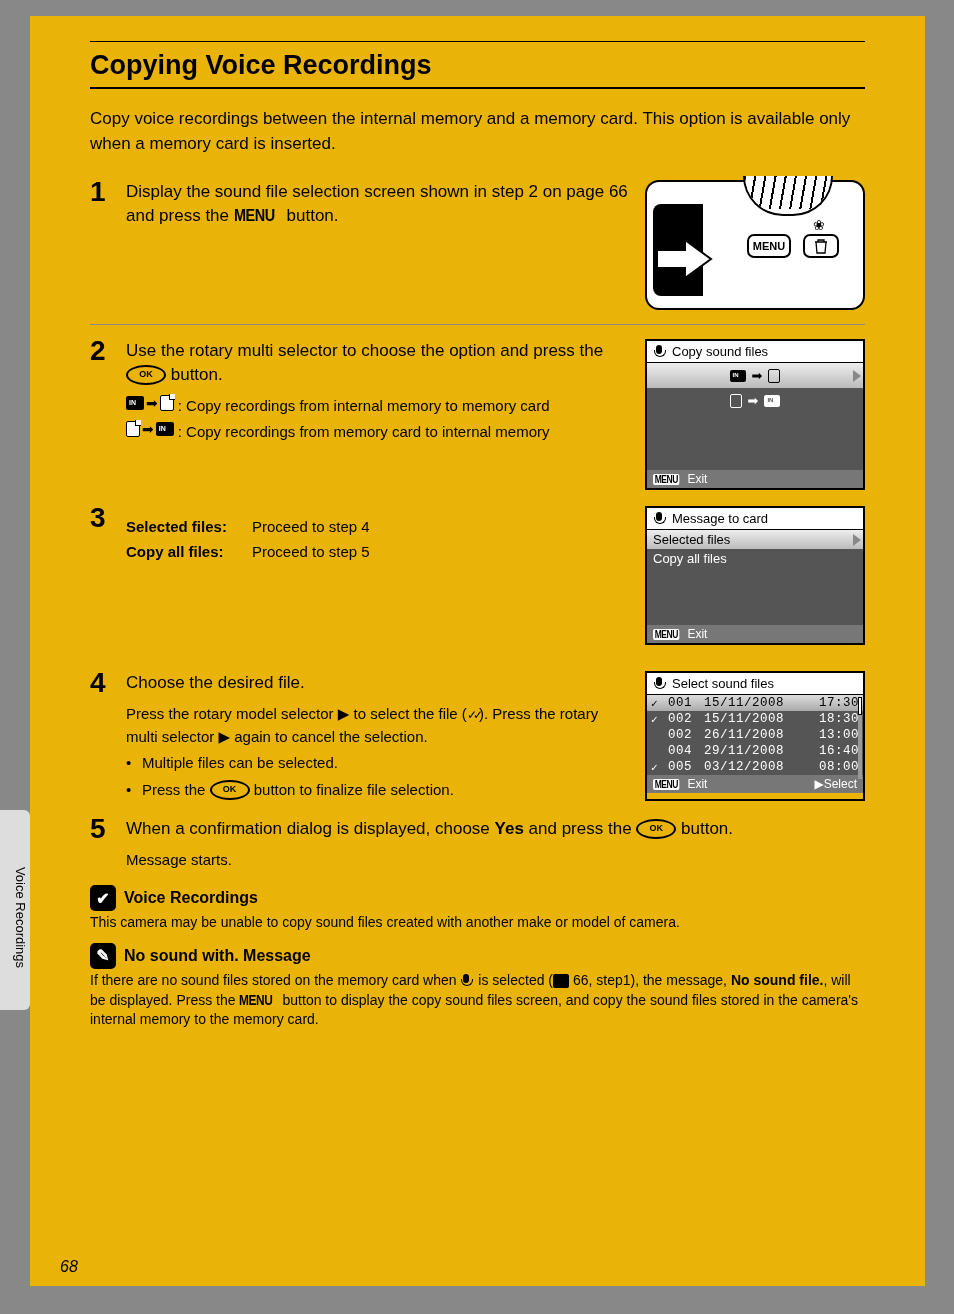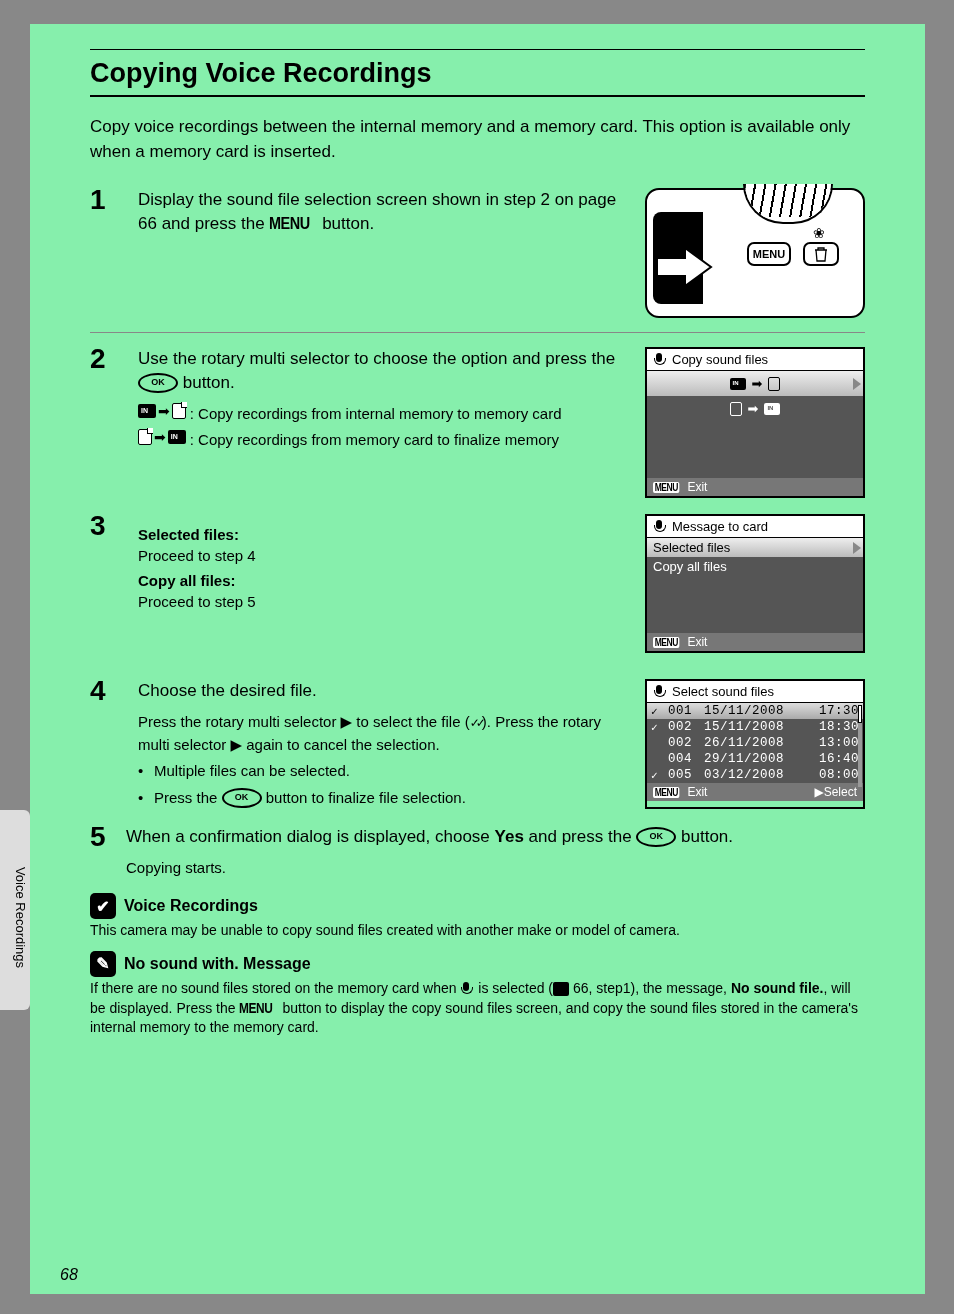--- a/index.html
+++ b/index.html
@@ -7,24 +7,24 @@
     font-family: Arial, Helvetica, sans-serif;
     background: #888;
     width: 954px;
     height: 1314px;
     position: relative;
     color: #000;
   }
   .page {
     position: absolute;
     left: 30px;
-    top: 24px;
+    top: 16px;
     width: 895px;
     height: 1270px;
-    background: #86efac;
+    background: #eab308;
     padding: 25px 60px 8px 60px;
   }
   .title-rule-top {
     border-top: 1px solid #000;
     margin-bottom: 8px;
   }
   h1 {
     font-size: 27px;
     font-weight: bold;
     margin-bottom: 6px;
@@ -53,21 +53,20 @@
     flex-shrink: 0;
     line-height: 1;
   }
   .step-body {
     flex: 1;
     padding-top: 2px;
   }
   .step-content {
     display: flex;
     gap: 14px;
-    margin-left: 12px;
   }
   .step-text {
     flex: 1;
     font-size: 17px;
     line-height: 1.4;
   }
   .step-text .main {
     font-size: 17px;
     margin-bottom: 8px;
   }
@@ -135,21 +134,21 @@
     transform: rotate(0deg);
   }
   .arrow-r {
     font-size: 14px;
     line-height: 1;
   }
   .def-table {
     font-size: 15px;
     margin-top: 10px;
   }
-  .def-row { display: flex; margin-bottom: 4px; flex-direction: column; }
+  .def-row { display: flex; margin-bottom: 4px; }
   .def-label { font-weight: bold; width: 126px; }
   .def-val { flex: 1; }
   .menu-word {
     display: inline-block;
     font-family: Arial, sans-serif;
     font-weight: 900;
     letter-spacing: -0.5px;
     transform: scaleX(0.85);
     transform-origin: left;
   }
@@ -465,21 +464,21 @@
                   <span class="sdcard"></span>
               </span>
               <span style="flex:1"><span>: Copy recordings from internal memory to memory card</span></span>
             </div>
             <div class="icon-row">
               <span class="icon-group">
                 <span class="sdcard"></span>
                   <span class="arrow-r">➡</span>
                   <span class="chip"></span>
               </span>
-              <span style="flex:1"><span>: Copy recordings from memory card to finalize memory</span></span>
+              <span style="flex:1"><span>: Copy recordings from memory card to internal memory</span></span>
             </div>
           </div>
         </div>
         <div class="lcd">
           <div class="lcd-title">
             <span class="mic-icon"></span>
             <span>Copy sound files</span>
           </div>
           <div class="lcd-body">
             <div class="sel-row pointed center">
@@ -546,21 +545,21 @@
 
   <div style="height:10px"></div>
 
   <div class="step">
     <div class="step-num">4</div>
     <div class="step-body">
       <div class="step-content">
         <div class="step-text">
           <div class="main">Choose the desired file.</div>
           <div class="sub">
-            <span>Press the rotary multi selector </span>▶<span> to select the file (</span><span class="check-double">✓✓</span><span>). Press the rotary multi selector </span>▶<span> again to cancel the selection.</span>
+            <span>Press the rotary model selector </span>▶<span> to select the file (</span><span class="check-double">✓✓</span><span>). Press the rotary multi selector </span>▶<span> again to cancel the selection.</span>
             <div class="bullet-row">
                 <span class="bullet-dot">•</span>
                 <span>Multiple files can be selected.</span>
               </div>
             <div class="bullet-row">
                 <span class="bullet-dot">•</span>
                 <span><span>Press the </span><span class="ok-btn">OK</span><span> button to finalize file selection.</span></span>
               </div>
           </div>
         </div>
@@ -613,21 +612,21 @@
     </div>
   </div>
 
   <div class="step">
     <div class="step-num">5</div>
     <div class="step-body">
       <div class="step-text">
         <div class="main">
           <span>When a confirmation dialog is displayed, choose </span><b>Yes</b><span> and press the </span><span class="ok-btn">OK</span><span> button.</span>
         </div>
-        <div class="sub">Copying starts.</div>
+        <div class="sub">Message starts.</div>
       </div>
     </div>
   </div>
 
   <div class="note">
     <div class="note-head">
       <span class="note-icon check">✔</span>
       <span>Voice Recordings</span>
     </div>
     <div class="note-body">This camera may be unable to copy sound files created with another make or model of camera.</div>

